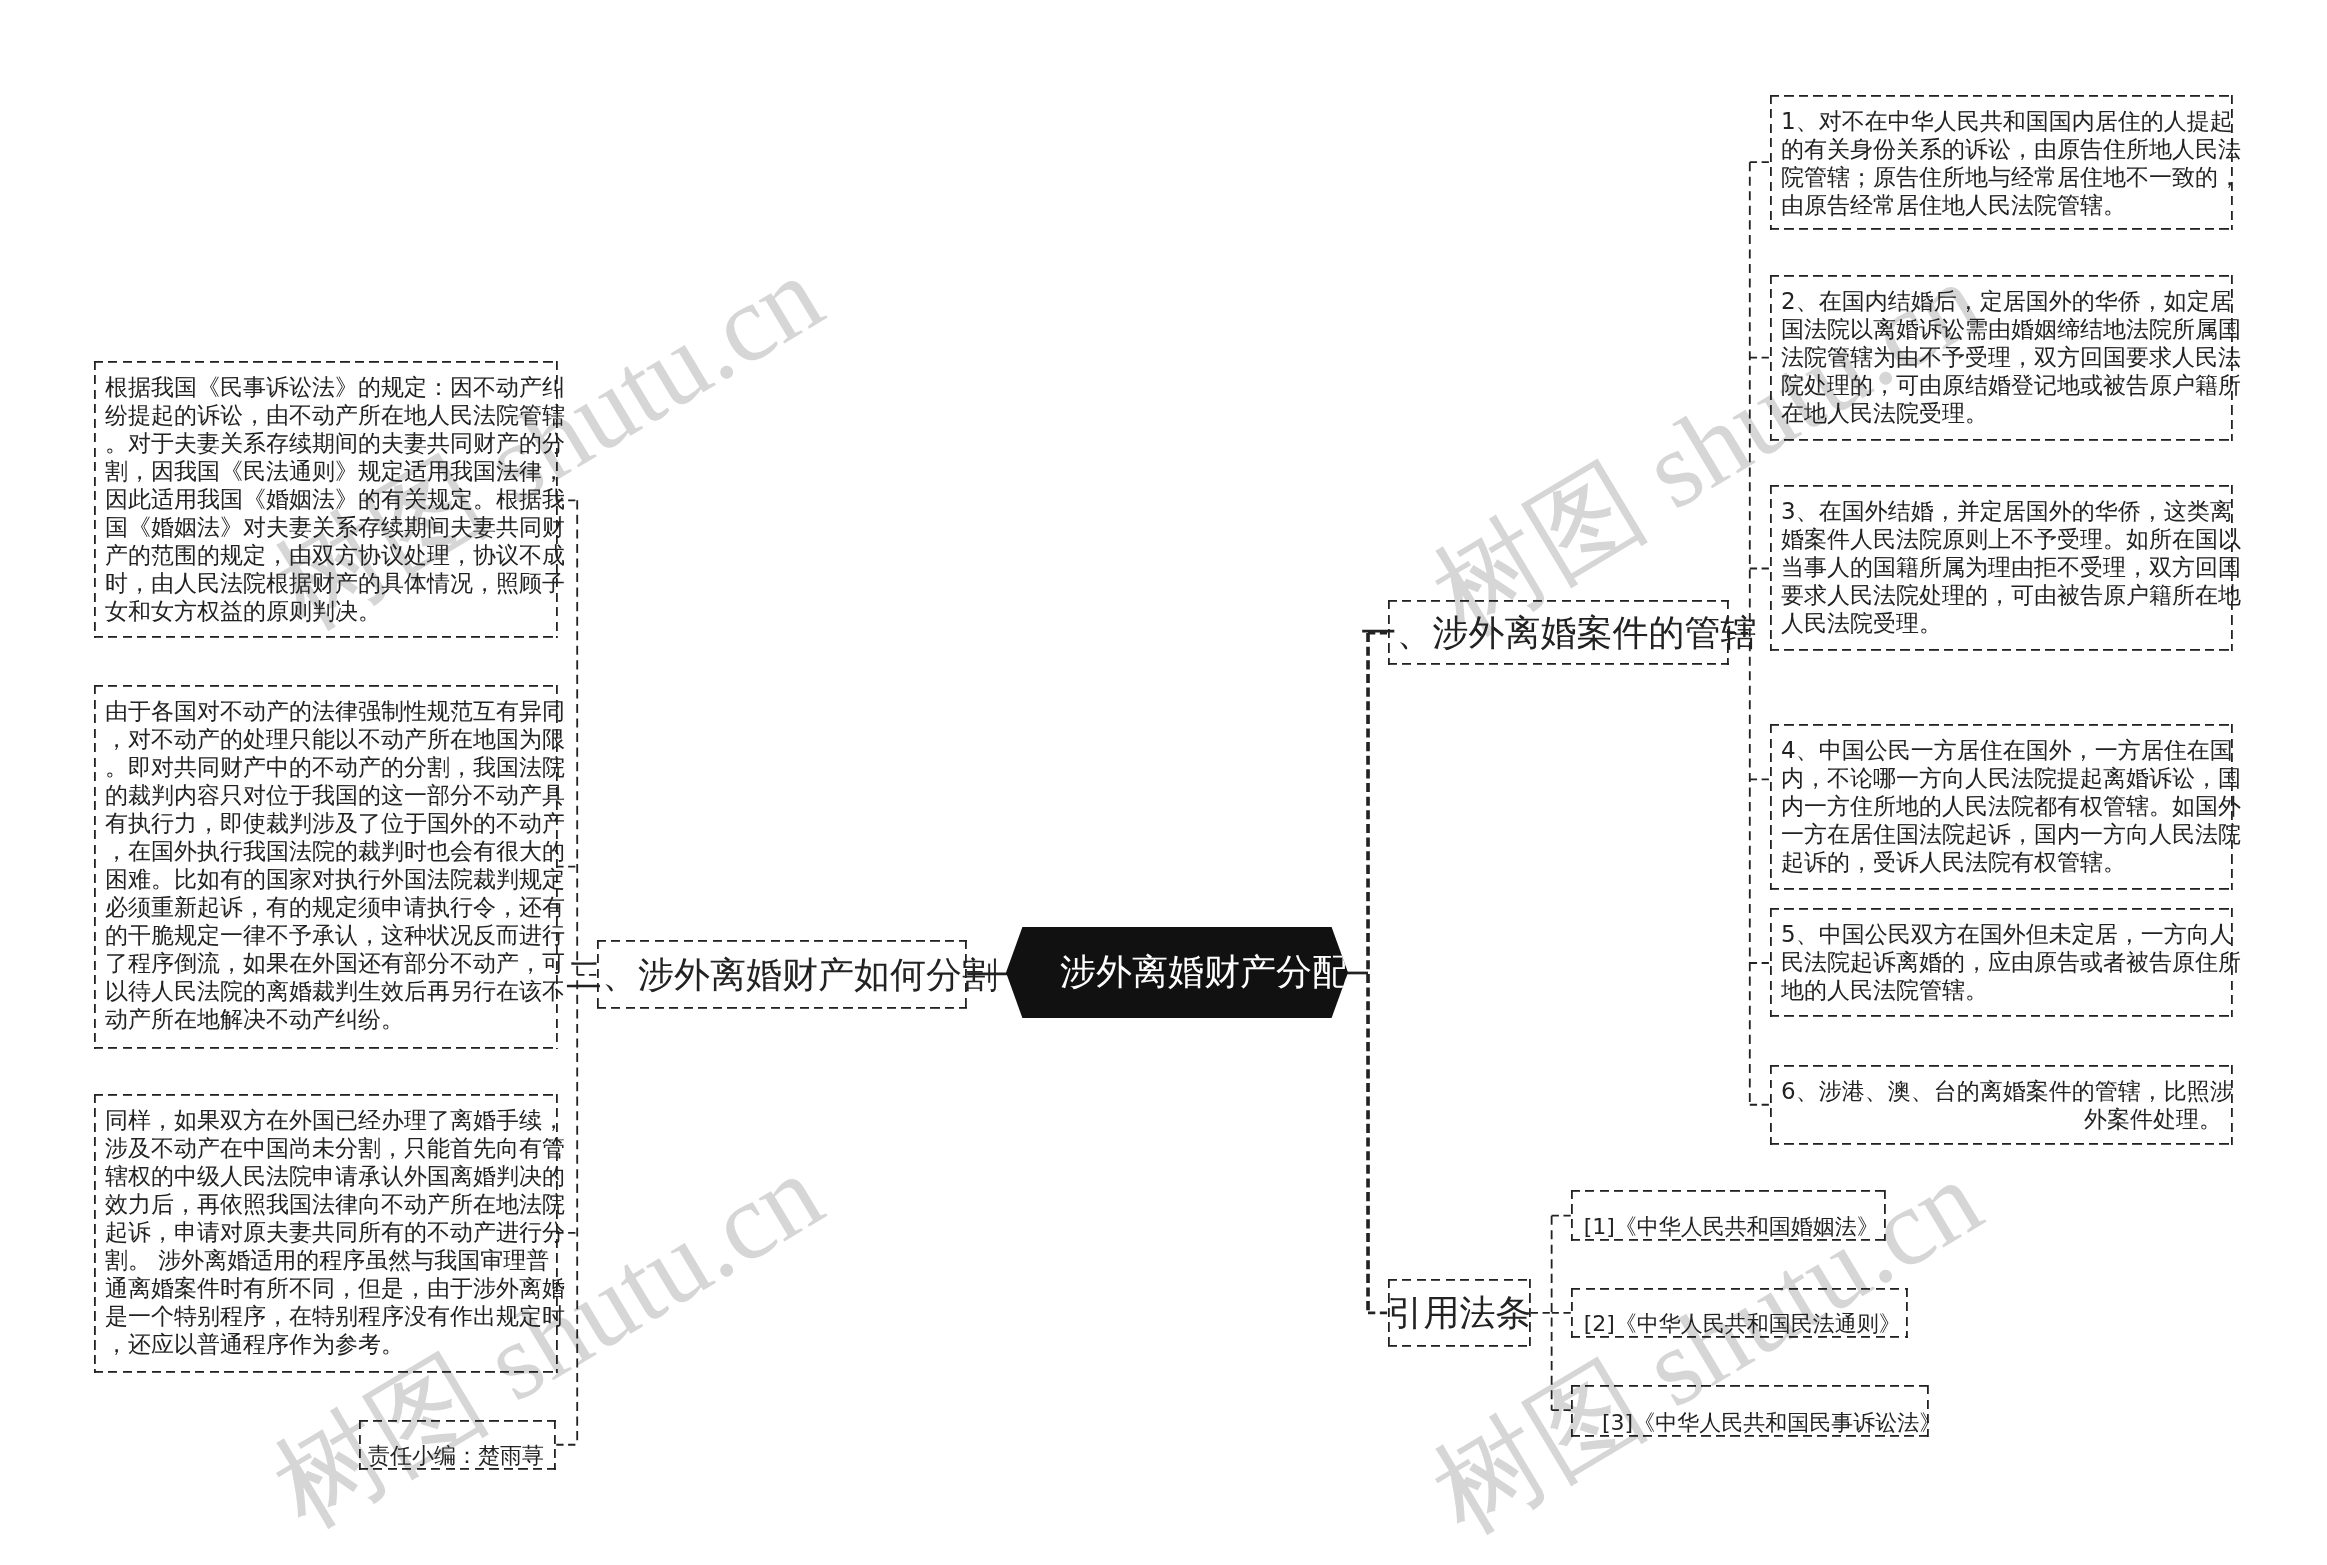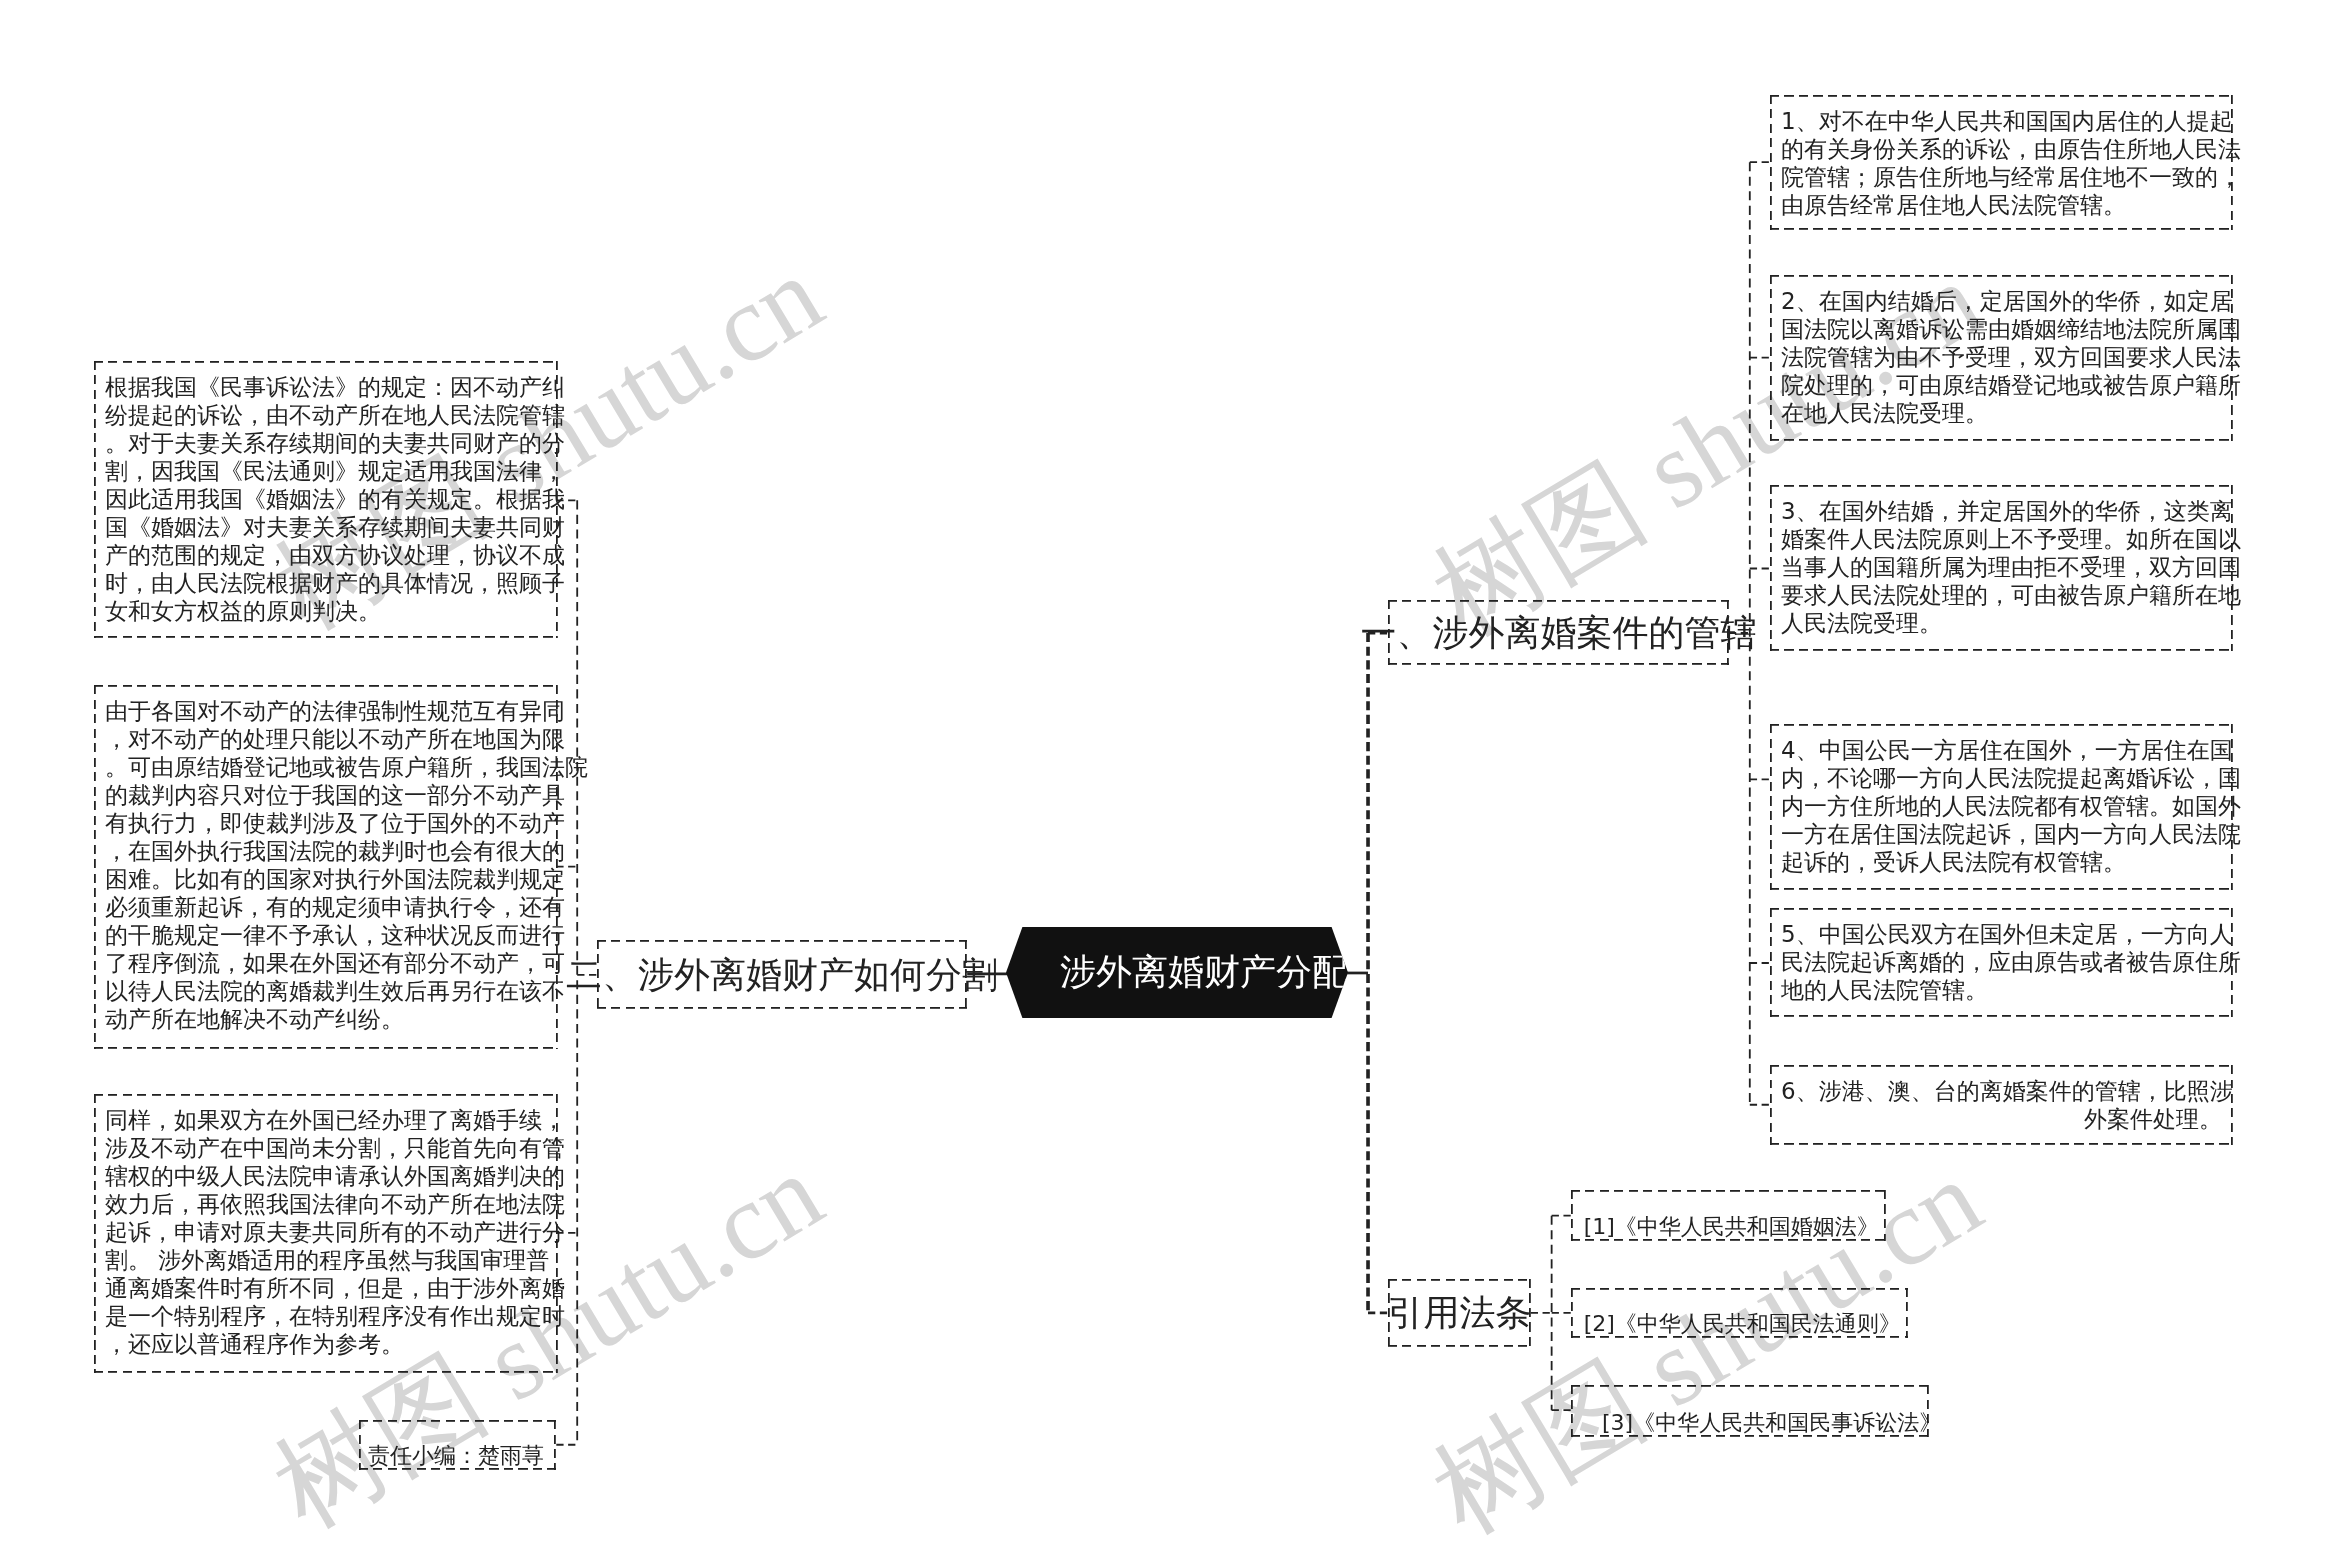--- a/index.html
+++ b/index.html
@@ -117,21 +117,21 @@
     <div class="ln">因此适用我国《婚姻法》的有关规定。根据我</div>
     <div class="ln">国《婚姻法》对夫妻关系存续期间夫妻共同财</div>
     <div class="ln">产的范围的规定，由双方协议处理，协议不成</div>
     <div class="ln">时，由人民法院根据财产的具体情况，照顾子</div>
     <div class="ln">女和女方权益的原则判决。</div>
   </div>
 
   <div class="box" style="left:94px;top:685px;width:464px;height:364px;">
     <div class="ln">由于各国对不动产的法律强制性规范互有异同</div>
     <div class="ln">，对不动产的处理只能以不动产所在地国为限</div>
-    <div class="ln">。可由原结婚登记地或被告原户籍所，我国法院</div>
+    <div class="ln">。即对共同财产中的不动产的分割，我国法院</div>
     <div class="ln">的裁判内容只对位于我国的这一部分不动产具</div>
     <div class="ln">有执行力，即使裁判涉及了位于国外的不动产</div>
     <div class="ln">，在国外执行我国法院的裁判时也会有很大的</div>
     <div class="ln">困难。比如有的国家对执行外国法院裁判规定</div>
     <div class="ln">必须重新起诉，有的规定须申请执行令，还有</div>
     <div class="ln">的干脆规定一律不予承认，这种状况反而进行</div>
     <div class="ln">了程序倒流，如果在外国还有部分不动产，可</div>
     <div class="ln">以待人民法院的离婚裁判生效后再另行在该不</div>
     <div class="ln">动产所在地解决不动产纠纷。</div>
   </div>

